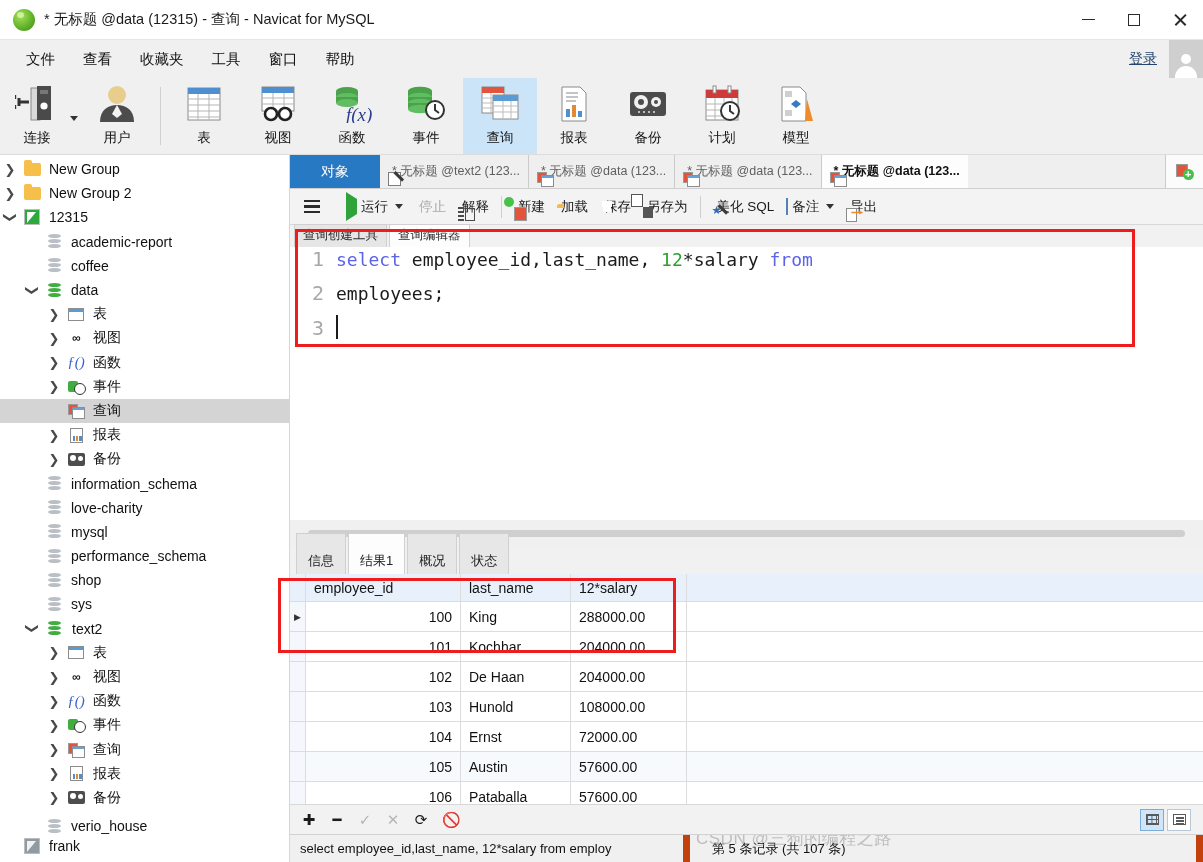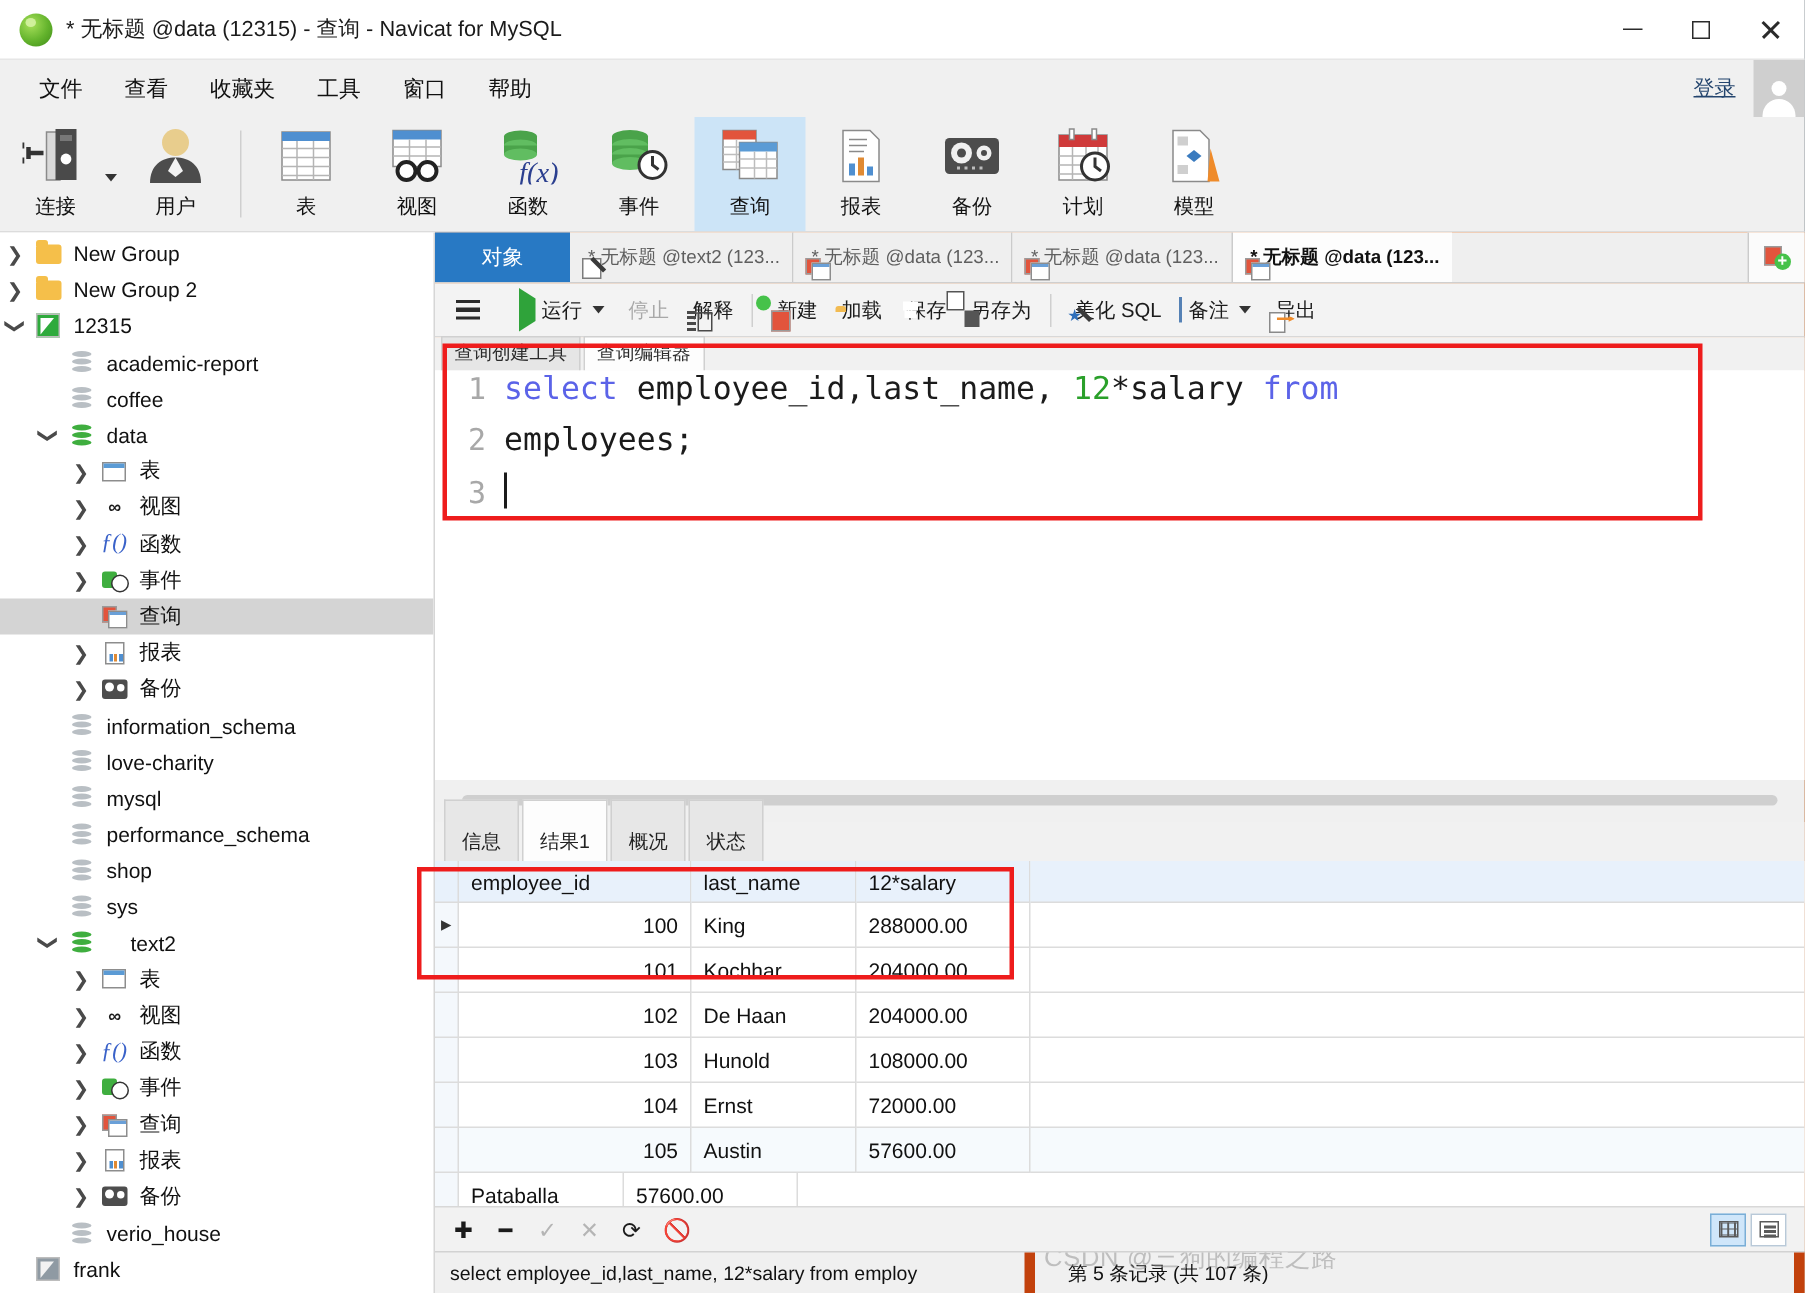--- a/index.html
+++ b/index.html
@@ -220,21 +220,21 @@
   .subtab.active { background:#fdfdfd; }
   .code-area { position: relative; background: #ffffff; height: 273px; overflow:hidden;}
   .code-line { display: flex; align-items: baseline; height: 34px; }
   .ln {
     width: 46px; text-align: right; padding-right: 12px; color: #a8a8a8;
     font-family: "DejaVu Sans Mono","Liberation Mono",monospace; font-size: 20px;
     flex: 0 0 auto; user-select:none;
   }
   .code-text {
     font-family: "DejaVu Sans Mono","Liberation Mono",monospace;
-    font-size: 21px; color: #1b1b1b; white-space: pre; text-align: center;
+    font-size: 18px; color: #1b1b1b; white-space: pre; text-align: center;
   }
   .kw { color: #5b63e8; }
   .num { color: #2aa02a; }
   .caret-bar {
     display:inline-block; width:1.5px; height:24px; background:#1b1b1b;
     vertical-align:-4px; animation: blink 1.1s step-end infinite;
   }
   @keyframes blink { 50% { opacity: 0; } }
   .ann-box {
     position: absolute; border: 3px solid #ee1c1c; pointer-events:none; z-index: 20;
@@ -696,21 +696,21 @@
           <span class="tw">
             <span class="chev down">❯</span>
           </span>
           <span class="t-ico">
             <span class="ic-db green">
               <i></i>
               <i></i>
               <i></i>
             </span>
           </span>
-          <span style="margin-left: 21px;">text2</span>
+          <span style="margin-left: 6px;">text2</span>
         </div>
         <div class="tree-row" style="padding-left: 44px;">
           <span class="tw">
             <span class="chev">❯</span>
           </span>
           <span class="t-ico">
             <span class="ic-tbl"></span>
           </span>
           <span style="margin-left: 5px;">表</span>
         </div>
@@ -761,21 +761,21 @@
         </div>
         <div class="tree-row" style="padding-left: 44px;">
           <span class="tw">
             <span class="chev">❯</span>
           </span>
           <span class="t-ico">
             <span class="ic-bak"></span>
           </span>
           <span style="margin-left: 5px;">备份</span>
         </div>
-        <div class="tree-row" style="padding-left: 22px;">
+        <div class="tree-row" style="padding-left: 22px; align-items: flex-end;">
           <span class="tw"></span>
           <span class="t-ico">
             <span class="ic-db">
               <i></i>
               <i></i>
               <i></i>
             </span>
           </span>
           <span style="margin-left: 5px;">verio_house</span>
         </div>
@@ -954,20 +954,21 @@
             </div>
             <div class="grow alt">
               <div class="gutter"></div>
               <div class="gcell c-id">105</div>
               <div class="gcell c-name">Austin</div>
               <div class="gcell c-sal">57600.00</div>
               <div class="gcell c-fill"></div>
             </div>
             <div class="grow">
               <div class="gutter"></div>
+              <div class="gcell c-id">106</div>
               <div class="gcell c-name">Pataballa</div>
               <div class="gcell c-sal">57600.00</div>
               <div class="gcell c-fill"></div>
             </div>
           </div>
         <div class="ann-box" style="left:-12px; top:30px; width:398px; height:75px;"></div>
         <div class="grid-toolbar">
           <span class="gt-ico">✚</span>
           <span class="gt-ico">━</span>
           <span class="gt-ico dim">✓</span>

